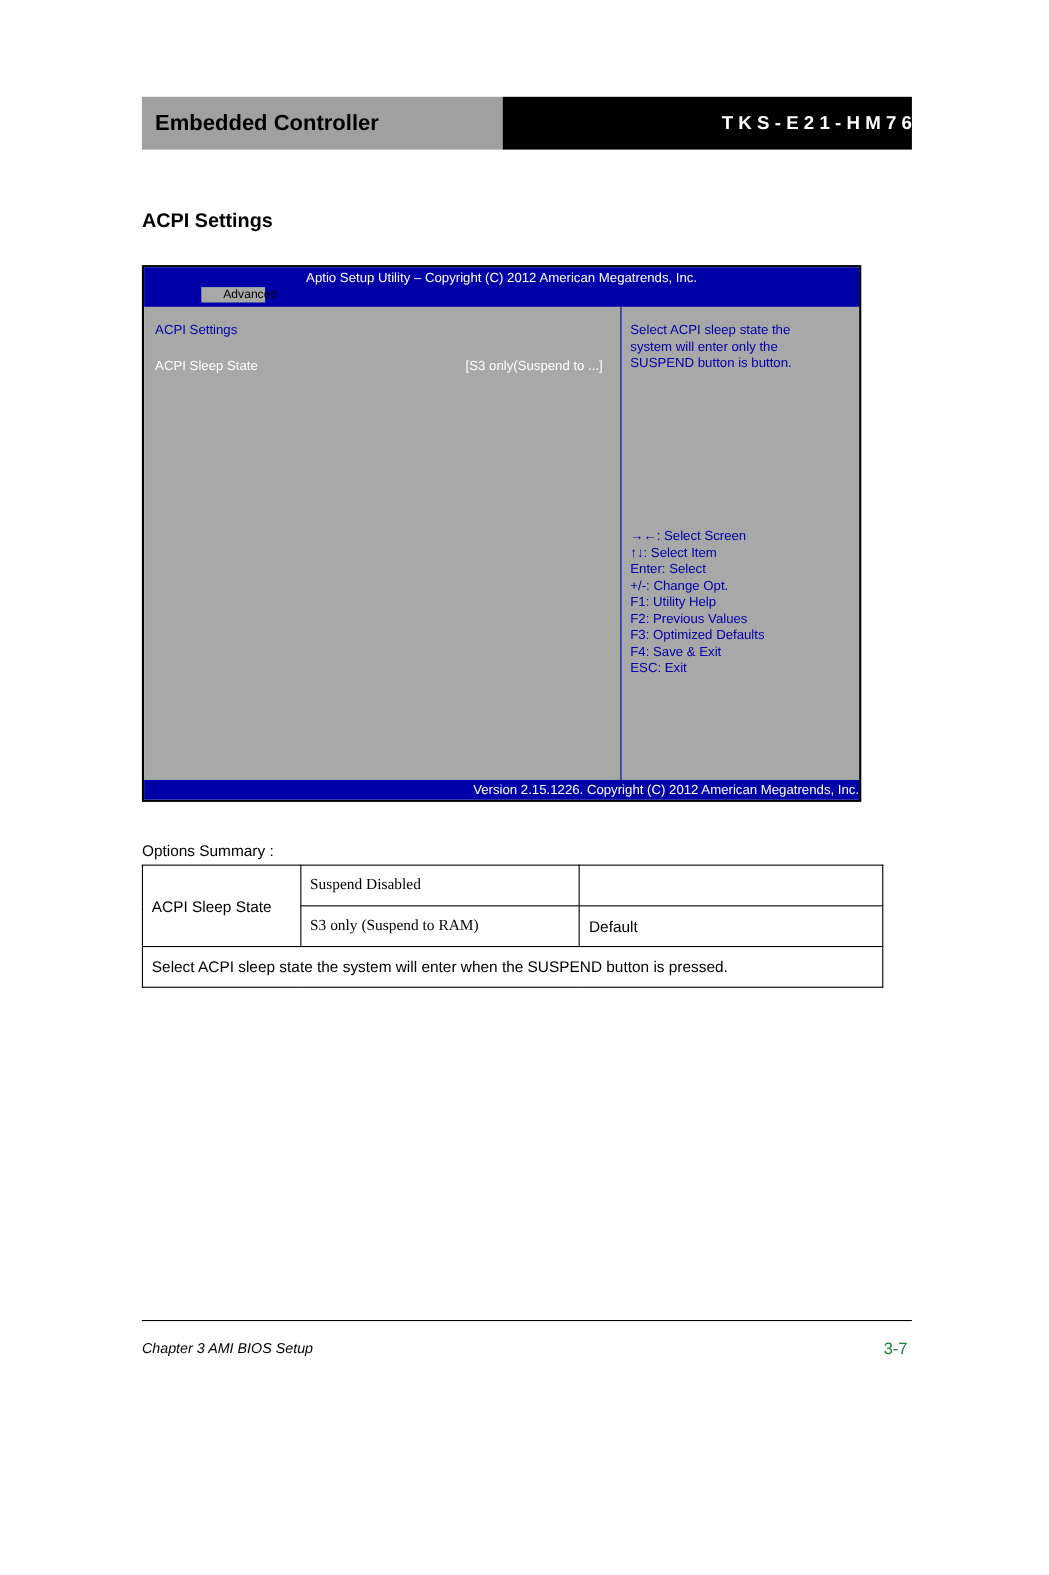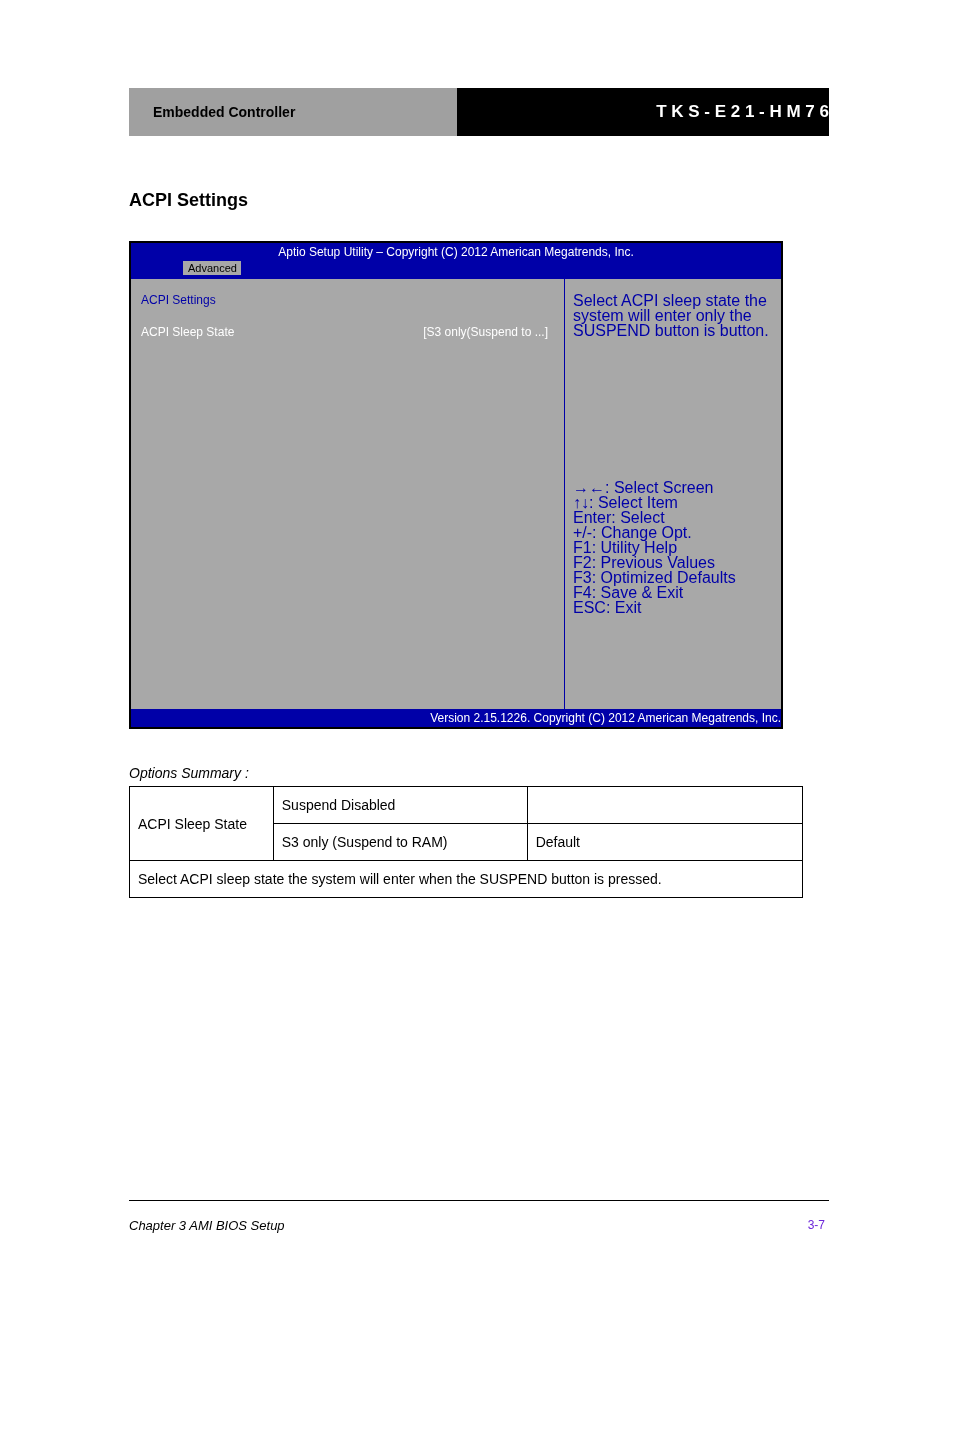--- a/index.html
+++ b/index.html
@@ -17,23 +17,23 @@
     width: 700px;
     height: 48px;
     display: flex;
   }
   .header-left {
     width: 328px;
     height: 48px;
     background: #a0a0a0;
     display: flex;
     align-items: center;
-    padding-left: 24px;
-    color: #000;
-    font-size: 14px;
+    padding-left: 12px;
+    color: #000;
+    font-size: 20px;
     font-weight: bold;
   }
   .header-right {
     width: 372px;
     height: 48px;
     background: #000000;
     display: flex;
     align-items: center;
     justify-content: flex-end;
     color: #ffffff;
@@ -74,79 +74,78 @@
   }
   .bios-tab {
     margin-left: 52px;
     margin-top: 2px;
     width: 58px;
     height: 14px;
     background: #a8a8a8;
     color: #000;
     font-size: 11px;
     line-height: 14px;
-    padding-left: 5px;
+    padding-left: 20px;
   }
   .bios-main {
     flex: 1;
     display: flex;
     background: #a8a8a8;
   }
   .bios-left {
     width: 434px;
     border-right: 1px solid #0000a8;
     padding: 14px 10px;
     color: #0000a8;
     font-size: 12px;
   }
   .bios-left .row1 { color: #0000a8; margin-bottom: 18px; }
   .bios-left .row2 { color: #ffffff; display: flex; justify-content: space-between; }
   .bios-left .row2 .val { margin-right: 6px; }
   .bios-right {
     flex: 1;
     padding: 14px 8px;
     color: #0000a8;
-    font-size: 16px;
+    font-size: 12px;
     display: flex;
     flex-direction: column;
     justify-content: space-between;
   }
   .bios-right .desc { line-height: 15px; }
   .bios-right .keys { line-height: 15px; margin-bottom: 80px; }
   .bios-bottom {
     background: #0000a8;
     color: #ffffff;
     font-size: 12px;
     text-align: right;
     height: 18px;
     line-height: 18px;
   }
   .section-label {
     position: absolute;
     top: 765px;
     left: 129px;
     font-size: 14px;
     color: #000;
-    font-style: italic;
   }
   .opt-table {
     position: absolute;
     top: 786px;
     left: 129px;
     width: 674px;
     border-collapse: collapse;
     font-size: 14px;
   }
   .opt-table td {
     border: 1px solid #000;
     padding: 10px 8px;
     vertical-align: middle;
   }
   .opt-table .c1 { width: 150px; }
-  .opt-table .c2 { width: 266px; }
+  .opt-table .c2 { width: 266px; font-family: Liberation Serif, serif; }
   .opt-table .c3 { width: 290px; }
   .opt-table .full { }
   .footer {
     position: absolute;
     top: 1218px;
     left: 129px;
     font-size: 13px;
     font-style: italic;
     color: #000;
   }
@@ -154,22 +153,22 @@
     position: absolute;
     top: 1200px;
     left: 129px;
     width: 700px;
     border-top: 1px solid #000;
   }
   .pagenum {
     position: absolute;
     top: 1218px;
     right: 129px;
-    font-size: 12px;
-    color: #6d28d9;
+    font-size: 15px;
+    color: #15803d;
   }
 </style>
 </head>
 <body>
 
 <div class="header-bar">
   <div class="header-left">Embedded Controller</div>
   <div class="header-right">T K S - E 2 1 - H M 7 6</div>
 </div>
 

